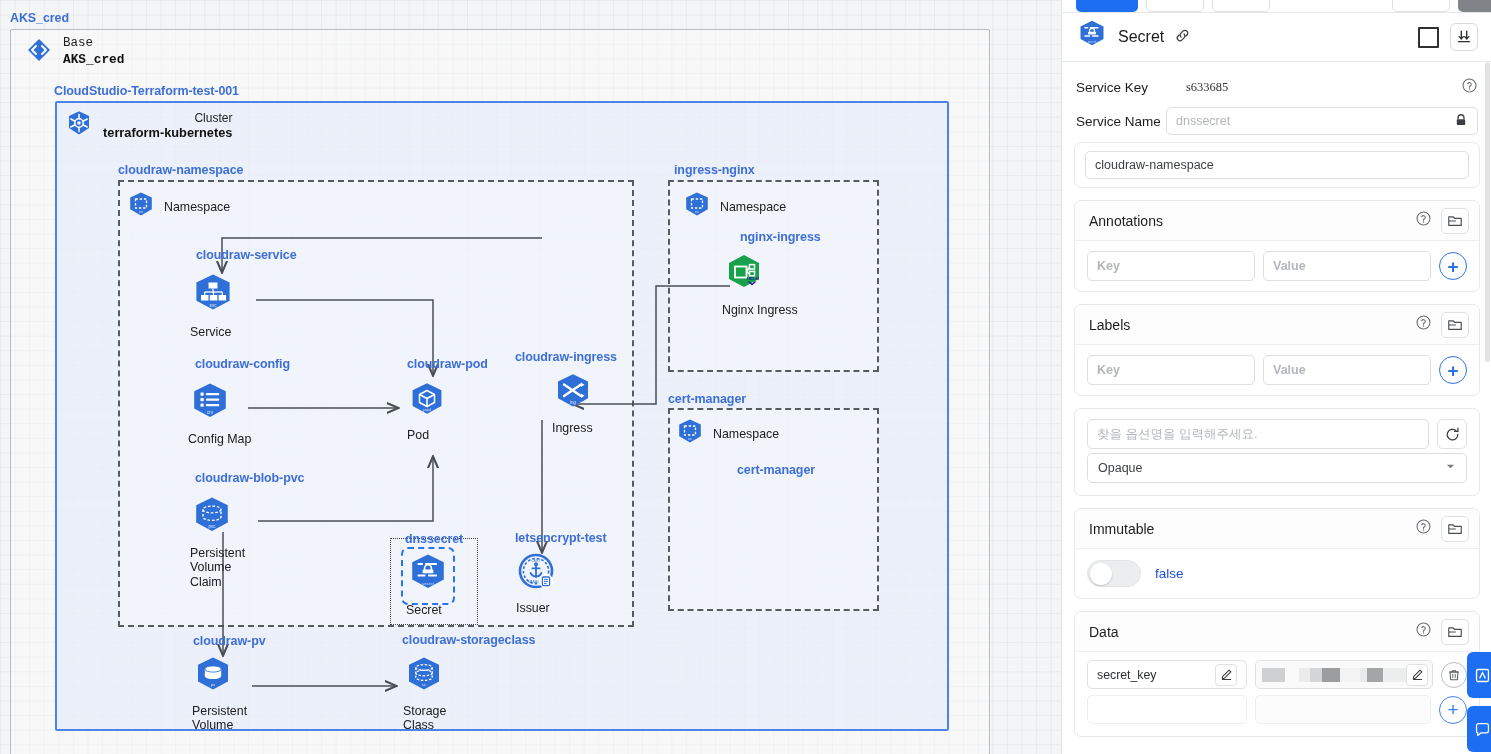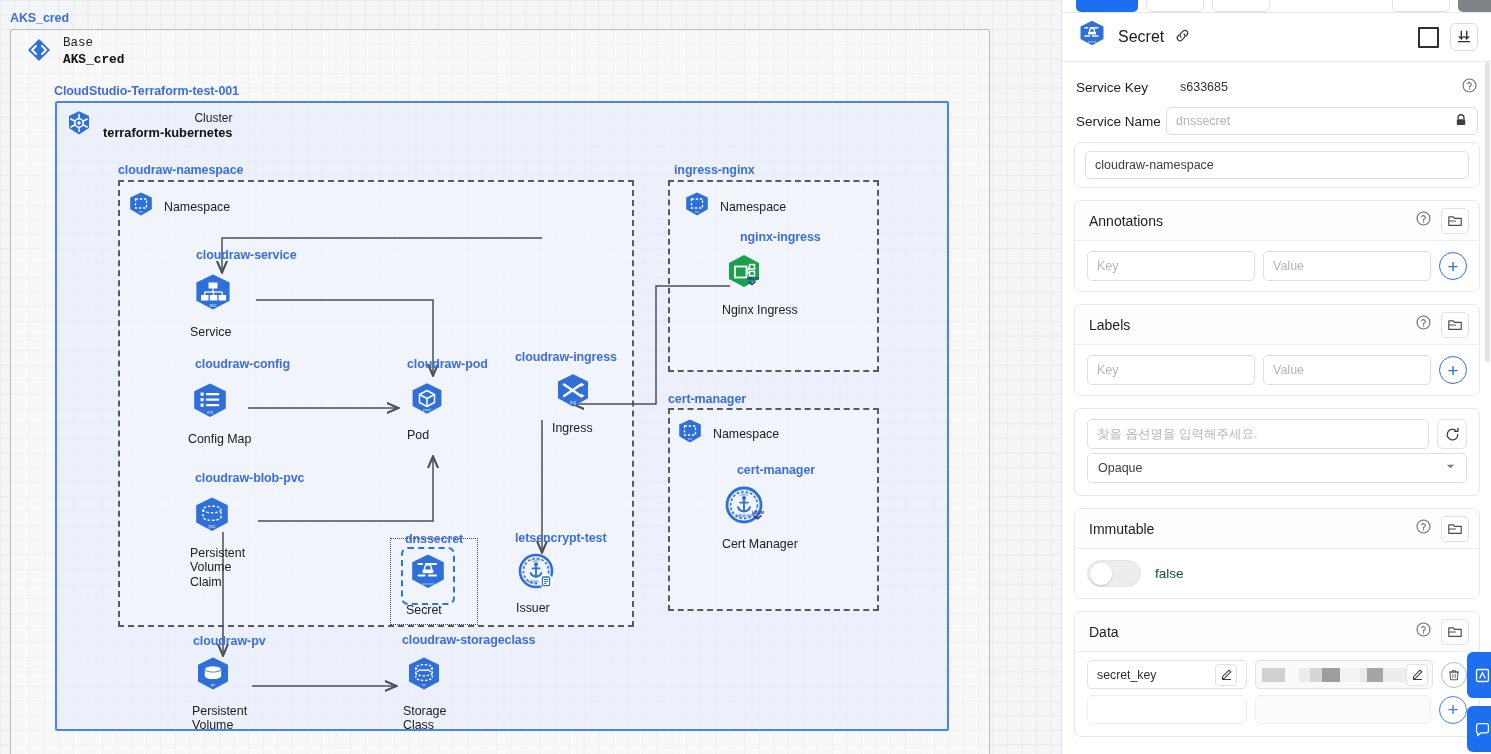--- a/index.html
+++ b/index.html
@@ -131,21 +131,21 @@
   }
   .card-hd {
     height: 40px; display: flex; align-items: center; padding: 0 10px 0 14px;
     border-bottom: 1px solid #ededef; background: #fdfdfd;
   }
   .card-hd .ttl { font-size: 14px; color: #1d1d1d; flex: 1; }
   .folder-btn {
     width: 28px; height: 26px; border: 1px solid #dfe1e4; border-radius: 5px;
     display: flex; align-items: center; justify-content: center; margin-left: 9px; background: #fff;
   }
-  .card-bd { padding: 10px 12px; display: flex; align-items: center; gap: 8px; }
+  .card-bd { padding: 10px 12px; display: flex; align-items: center; gap: 8px; font-weight: bold; }
 
   .kv-inp { flex: 1; height: 30px; }
   .plus-btn {
     width: 28px; height: 28px; border-radius: 50%; border: 1.6px solid #2a74e8;
     color: #2a74e8; display: flex; align-items: center; justify-content: center;
     font-size: 19px; line-height: 1; background: #fff; flex: none;
   }
   .circ-btn {
     width: 30px; height: 30px; border: 1px solid #dfe1e4; border-radius: 6px;
     display: flex; align-items: center; justify-content: center; background: #fff; flex: none;
@@ -155,21 +155,21 @@
     display: flex; align-items: center; padding: 0 10px; font-size: 12.5px; color: #3c3f43;
   }
   .toggle {
     width: 54px; height: 27px; border-radius: 14px; background: #ebedef;
     border: 1px solid #e2e4e6; position: relative; flex: none;
   }
   .toggle .knob {
     position: absolute; left: 2px; top: 1.5px; width: 22px; height: 22px;
     border-radius: 50%; background: #fff; box-shadow: 0 1px 2px rgba(0,0,0,0.18);
   }
-  .toggle-lbl { font-size: 13.5px; color: #14532d; margin-left: 14px; }
+  .toggle-lbl { font-size: 13.5px; color: #1d4ed8; margin-left: 14px; }
 
   .data-row { display: flex; align-items: center; gap: 8px; padding: 8px 12px 4px 12px; }
   .data-key {
     flex: 0 0 160px; height: 29px; border: 1px solid #dfe1e4; border-radius: 5px;
     display: flex; align-items: center; padding: 0 9px; font-size: 12.3px; color: #2c2f33; background:#fff;
   }
   .data-val {
     flex: 1; height: 29px; border: 1px solid #dfe1e4; border-radius: 5px;
     display: flex; align-items: center; padding: 0 4px 0 6px; background: #fafafa; overflow: hidden;
   }
@@ -502,39 +502,20 @@
         <svg width="30" height="30" viewBox="0 0 30 30">
           <path d="M15 2.5 L25.8 7.6 L25.8 19.3 L15 25.4 L4.2 19.3 L4.2 7.6 Z" fill="#2f6fd8"></path>
           <rect x="9.5" y="9" width="11" height="9" fill="none" stroke="#fff" stroke-width="1.3" stroke-dasharray="2.4 1.8"></rect>
           <text x="15" y="23.2" font-size="3.6" fill="#cfe0ff" text-anchor="middle" font-family="Liberation Sans, sans-serif">ns</text>
         </svg>
       </span>
       <span class="cap">Namespace</span>
     </div>
 
     <div class="grp-title" style="left:737px; top:463px;">cert-manager</div>
-    <div class="node" style="left:722px; top:484px; width:88px;">
-      <span class="ico-wrap">
-        <svg width="46" height="46" viewBox="0 0 46 46">
-          <circle cx="22" cy="21" r="17" fill="none" stroke="#2f6fd8" stroke-width="2.8"></circle>
-          <circle cx="22" cy="21" r="13.4" fill="none" stroke="#2f6fd8" stroke-width="1.6" stroke-dasharray="2.6 2"></circle>
-          <g stroke="#2f6fd8" stroke-width="1.9" fill="none" stroke-linecap="round">
-            <line x1="22" y1="16" x2="22" y2="27.5"></line>
-            <line x1="18.2" y1="18.6" x2="25.8" y2="18.6"></line>
-            <path d="M16 23.2 A6.4 6.4 0 0 0 28 23.2"></path>
-          </g>
-          <circle cx="22" cy="14" r="2.1" fill="#2f6fd8"></circle>
-          <text x="22" y="11.6" font-size="3.5" fill="#2f6fd8" text-anchor="middle" font-family="Liberation Sans, sans-serif">CERT</text>
-          <text x="22" y="33.4" font-size="3.3" fill="#2f6fd8" text-anchor="middle" font-family="Liberation Sans, sans-serif">MANAGER</text>
-          <text x="36" y="30" font-size="4.2" font-weight="bold" fill="#2b1ea0" text-anchor="middle" font-family="Liberation Sans, sans-serif">HELM</text>
-          <path d="M31.5 31.5 L35.5 34.8 L39.5 31.5" fill="none" stroke="#2b1ea0" stroke-width="1.5"></path>
-        </svg>
-      </span>
-      <div class="cap">Cert Manager</div>
-    </div>
 
   </div>
 
   <div id="panel">
 
     <div id="toolbar-strip">
       <div class="tb-pill" style="left:14px; width:62px; background:#1d6ef0;"></div>
       <div class="tb-pill" style="left:84px; width:58px; background:#fff; border:1px solid #dfe1e4;"></div>
       <div class="tb-pill" style="left:150px; width:58px; background:#fff; border:1px solid #dfe1e4;"></div>
       <div class="tb-pill" style="left:330px; width:58px; background:#fff; border:1px solid #dfe1e4;"></div>
@@ -577,21 +558,21 @@
             <line x1="4" y1="15.2" x2="16" y2="15.2"></line>
           </g>
         </svg>
       </span>
     </div>
 
     <div id="panel-body">
 
       <div class="row-line" style="margin-top:8px;">
         <span class="row-label">Service Key</span>
-        <span class="row-val" style="margin-left:18px;">s633685</span>
+        <span class="row-val" style="margin-left:24px;font-family:Liberation Serif, serif;">s633685</span>
         <span style="flex:1"></span>
         <span>
           <svg width="17" height="17" viewBox="0 0 20 20">
             <circle cx="10" cy="10" r="7.6" fill="none" stroke="#6c7075" stroke-width="1.3"></circle>
             <path d="M7.9 7.9 A2.2 2.2 0 1 1 10 11 L10 12" fill="none" stroke="#6c7075" stroke-width="1.3" stroke-linecap="round"></path>
             <circle cx="10" cy="14.1" r="0.85" fill="#6c7075"></circle>
           </svg>
         </span>
       </div>
 

